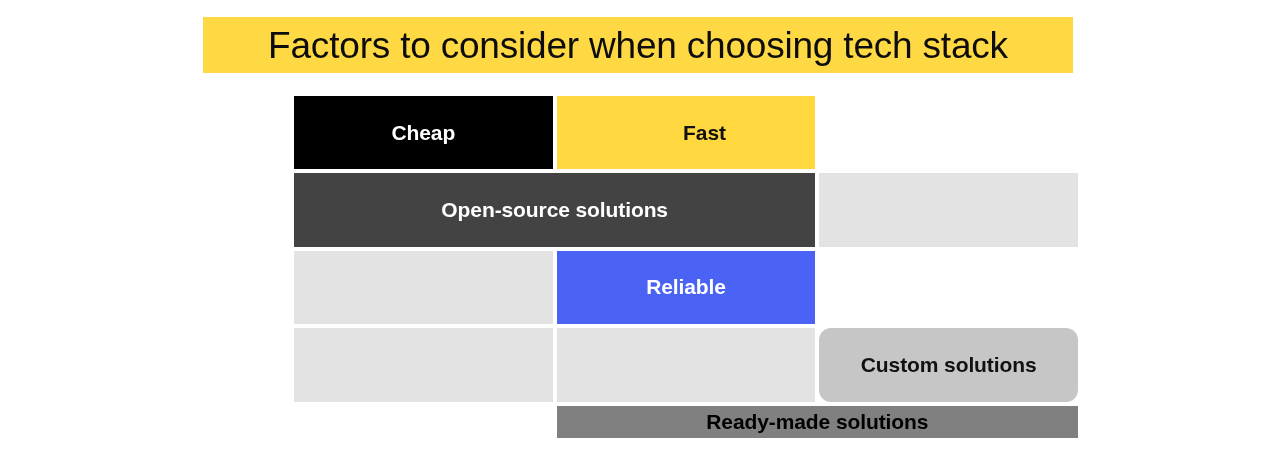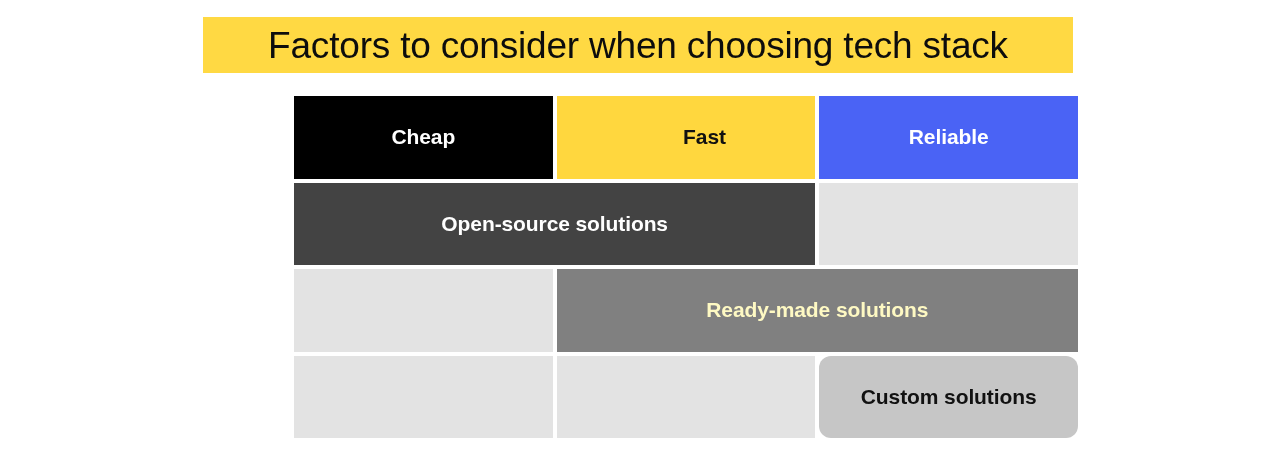--- a/index.html
+++ b/index.html
@@ -85,21 +85,21 @@
   .c-opensource {
     background: #434343;
     grid-column: 1 / span 2;
   }
   .c-opensource .cell-label { color: #ffffff; }
 
   .c-readymade {
     background: #808080;
     grid-column: 2 / span 2;
   }
-  .c-readymade .cell-label { color: #fef9c3; }
+  .c-readymade .cell-label { color: #000000; }
 
   .c-custom {
     background: #c6c6c6;
     border-radius: 12px;
   }
   .c-custom .cell-label { color: #111111; }
 
   .r2c3 { grid-column: 3; grid-row: 2; }
   .r3c1 { grid-column: 1; grid-row: 3; }
   .r4c1 { grid-column: 1; grid-row: 4; }
@@ -114,26 +114,26 @@
 </div>
 
 <div class="matrix">
 
   <div class="cell hdr-cheap">
     <span class="cell-label">Cheap</span>
   </div>
   <div class="cell hdr-fast">
     <span class="cell-label">Fast</span>
   </div>
+  <div class="cell c-opensource">
+    <span class="cell-label">Open-source solutions</span>
+  </div>
+
   <div class="cell hdr-reliable">
     <span class="cell-label">Reliable</span>
-  </div>
-
-  <div class="cell c-opensource">
-    <span class="cell-label">Open-source solutions</span>
   </div>
   <div class="cell c-empty r2c3"></div>
 
   <div class="cell c-empty r3c1"></div>
   <div class="cell c-readymade">
     <span class="cell-label">Ready-made solutions</span>
   </div>
 
   <div class="cell c-empty r4c1"></div>
   <div class="cell c-empty r4c2"></div>

